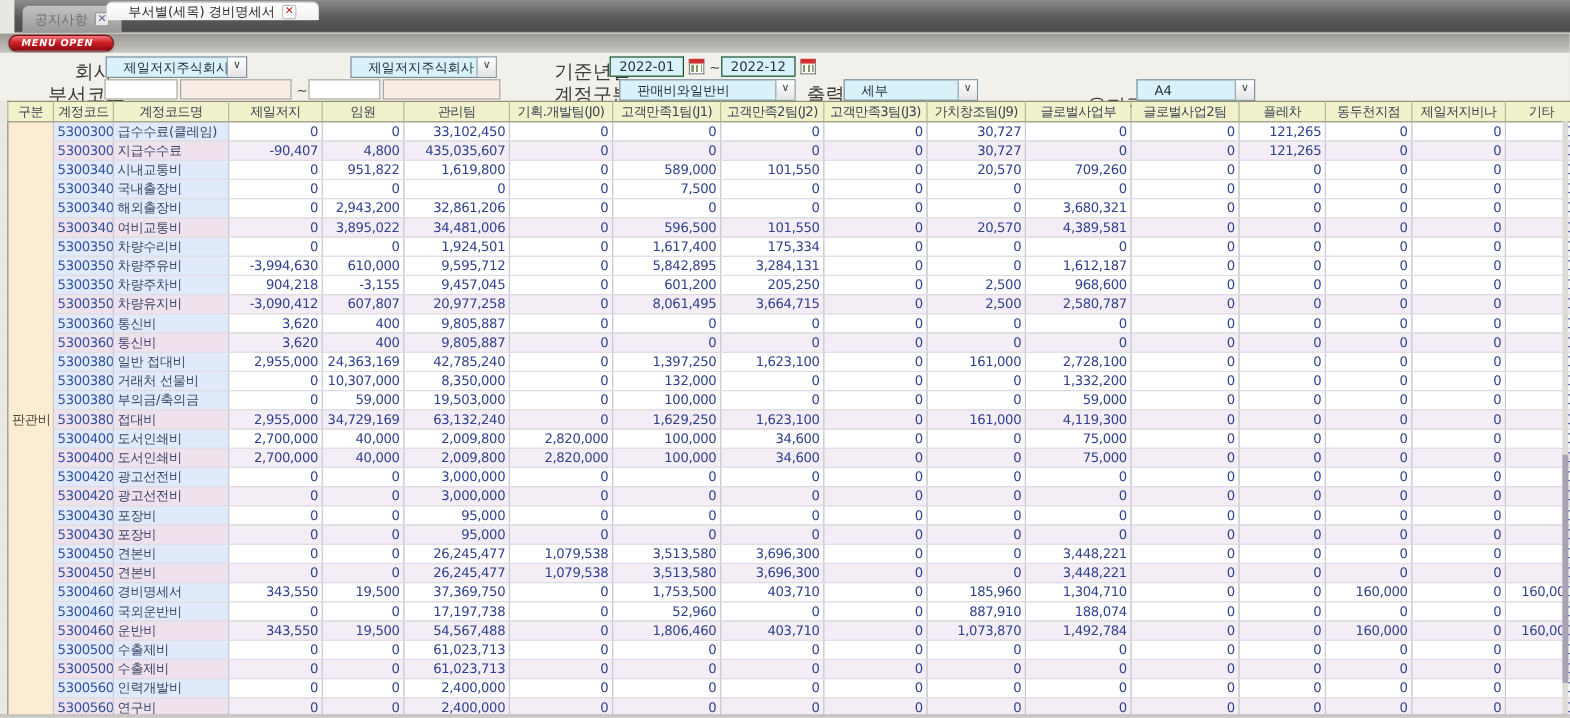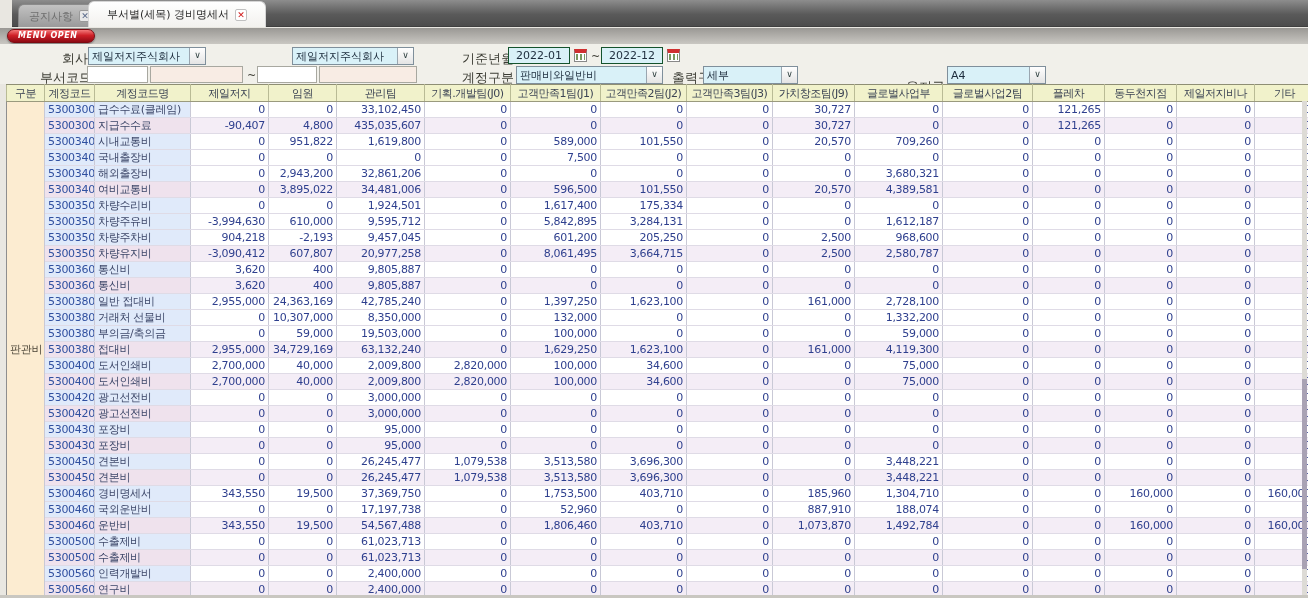--- a/index.html
+++ b/index.html
@@ -5,39 +5,39 @@
   * { margin:0; padding:0; box-sizing:border-box; }
   html,body { width:1308px; height:598px; overflow:hidden;
     font-family:"DejaVu Sans","Liberation Sans",sans-serif; background:#e9e7e1; }
   
   .tabbar { position:absolute; left:0; top:0; width:1308px; height:27px;
     background:linear-gradient(#8d8d8d,#5a5a5a 55%,#4c4c4c); border-bottom:1px solid #3f3f3f;margin-left:12px; }
   .tab { position:absolute; display:flex; align-items:center; gap:6px;
     border-radius:6px 6px 0 0; padding:0 10px; font-size:11px; cursor:default; }
   .tab-inactive { left:6px; top:4px; height:23px;
     background:linear-gradient(#c2c2c2,#9a9a9a); color:#6f6f6f; border:1px solid #8a8a8a; border-bottom:none; }
-  .tab-active { left:76px; top:1px; height:26px; width:178px;
+  .tab-active { left:76px; top:1px; height:16px; width:178px;
     background:linear-gradient(#ffffff,#f2f1ee); color:#2a2a2a; border:1px solid #d6d6d6; border-bottom:none;
     justify-content:center; }
   .close-box { width:12px; height:12px; font-size:9px; line-height:11px; text-align:center;
     border:1px solid #9a9a9a; background:#e8e8e8; color:#5a6a8a; border-radius:2px; }
   .close-box.red { color:#d01818; border-color:#c0c0c0; background:#fff; font-weight:bold; }
   
   .menustrip { position:absolute; left:0; top:28px; width:1308px; height:16px;
     background:linear-gradient(#9a9894,#c9c7c2); }
   .menu-open { position:absolute; left:7px; top:29px; height:14px; padding:0 16px 0 10px;
     background:linear-gradient(#f37a7a,#cf2028 45%,#8e0a14); border:1px solid #7c0a12;
     border-radius:8px; color:#fff; font-size:8px; font-weight:bold; font-style:italic;
     letter-spacing:.6px; line-height:11px; box-shadow:0 1px 2px rgba(0,0,0,.4); }
   
   .filters { position:absolute; left:0; top:44px; width:1308px; height:40px; background:#f1f0ea; }
-  .flabel { position:absolute; font-size:13px; color:#3c3c34; white-space:nowrap; }
+  .flabel { position:absolute; font-size:16px; color:#3c3c34; white-space:nowrap; }
   .selectbox { position:absolute; height:18px; background:#d9f1f8; border:1px solid #7f8f9b;
     font-size:11px; color:#1c2c3c; display:flex; align-items:center; }
-  .selectbox .val { flex:1; padding:0 3px; overflow:hidden; white-space:nowrap; }
+  .selectbox .val { flex:1; padding:0 14px; overflow:hidden; white-space:nowrap; }
   .selectbox .arrow { width:16px; height:16px; background:linear-gradient(#fff,#e4e4e4);
     border-left:1px solid #9aa6b0; color:#344; font-size:9px; text-align:center; line-height:15px; }
   .datebox { position:absolute; height:17px; width:62px; background:#d9f1f8; border:1px solid #14532d;
     font-size:11px; color:#1c2c3c; text-align:center; line-height:15px; }
   .inputbox { position:absolute; height:17px; background:#fff; border:1px solid #a8a8a0; }
   .inputbox.pink { background:#f8ece4; }
   .tilde { position:absolute; font-size:11px; color:#3c3c34; }
   .calicon { position:absolute; width:13px; height:13px; background:#fff; border:1px solid #888;
     border-top:4px solid #d03030; }
   .calicon:after { content:""; position:absolute; left:1px; top:1px; width:9px; height:6px;
@@ -110,21 +110,21 @@
   <span class="tilde" style="left:247px;top:25px">~</span>
   <div class="inputbox" style="left:257px;top:22px;width:60px"></div>
   <div class="inputbox pink" style="left:319px;top:22px;width:98px"></div>
 
   <span class="flabel" style="left:462px;top:25px">계정구분</span>
   <div class="selectbox" style="left:516px;top:22px;width:147px">
     <span class="val">판매비와일반비</span>
     <span class="arrow">∨</span>
   </div>
   <span class="flabel" style="left:672px;top:25px">출력구분</span>
-  <div class="selectbox" style="left:703px;top:22px;width:95px">
+  <div class="selectbox" style="left:703px;top:22px;width:112px">
     <span class="val">세부</span>
     <span class="arrow">∨</span>
   </div>
   <span class="flabel" style="left:906px;top:34px">용지구분</span>
   <div class="selectbox" style="left:947px;top:22px;width:99px">
     <span class="val">A4</span>
     <span class="arrow">∨</span>
   </div>
 </div>
 
@@ -313,21 +313,21 @@
           <td class="num">0</td>
           <td class="num">0</td>
           <td class="num">0</td>
           <td class="num">0</td>
           <td class="num">0</td>
         </tr>
         <tr class="detail">
           <td class="code">53003503</td>
           <td class="name">차량주차비</td>
           <td class="num">904,218</td>
-          <td class="num">-2,193</td>
+          <td class="num">-3,155</td>
           <td class="num">9,457,045</td>
           <td class="num">0</td>
           <td class="num">601,200</td>
           <td class="num">205,250</td>
           <td class="num">0</td>
           <td class="num">2,500</td>
           <td class="num">968,600</td>
           <td class="num">0</td>
           <td class="num">0</td>
           <td class="num">0</td>

